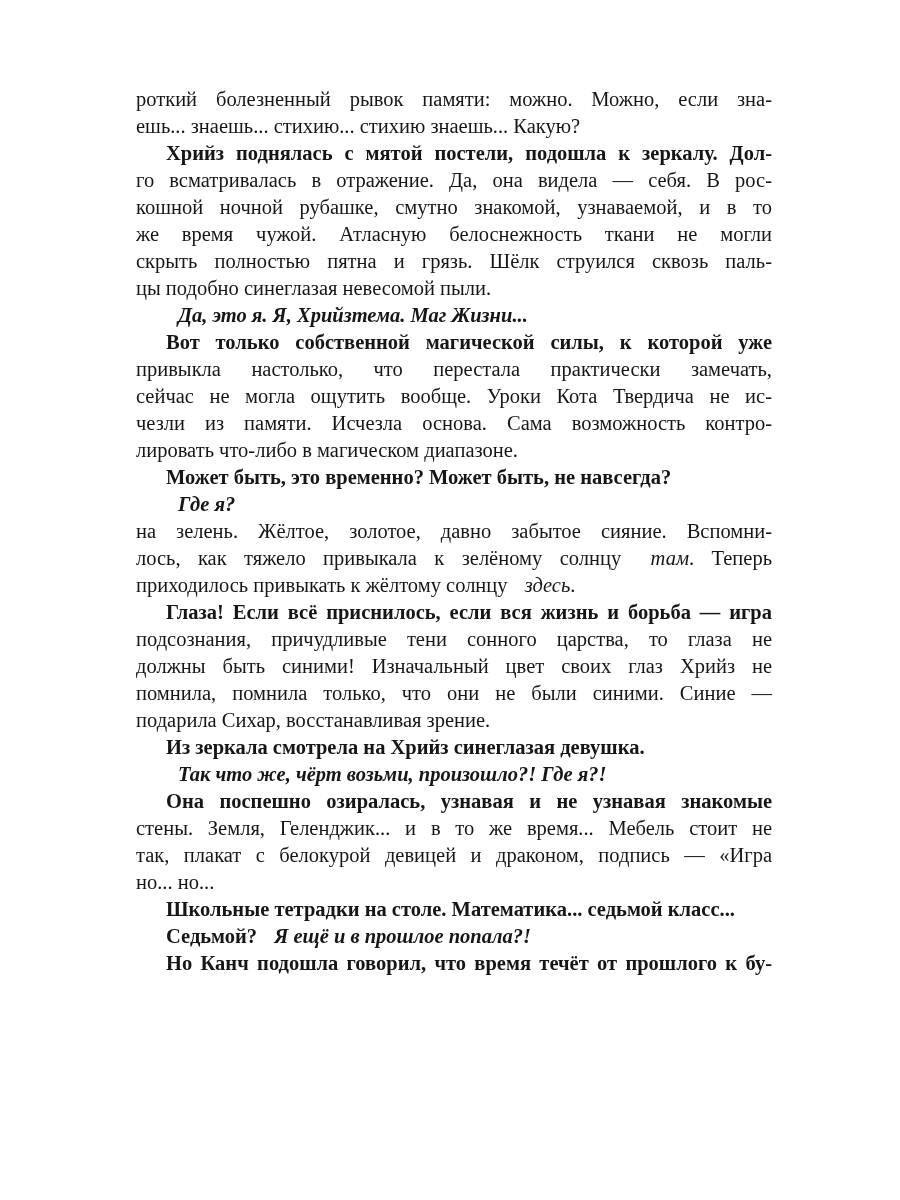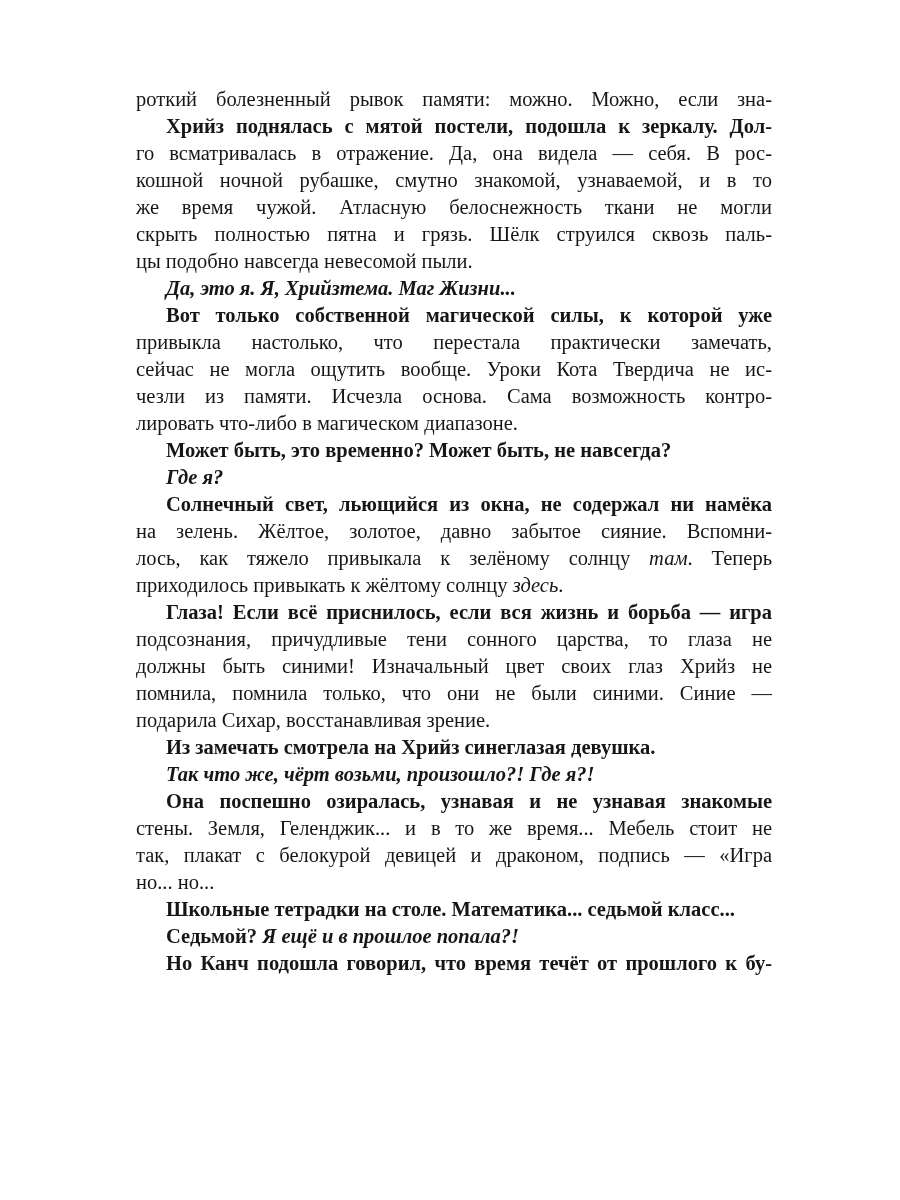--- a/index.html
+++ b/index.html
@@ -30,21 +30,21 @@
     text-align-last: left;
     min-height: 27px;
   }
   .line.justify {
     text-align-last: justify;
   }
   .line.indent {
     text-indent: 30px;
     font-weight: bold;
   }
-  .it { font-style: italic; }
+  .it { font-style: italic; margin-left: 12px; }
   .footer {
     position: absolute;
     left: 0;
     right: 0;
     top: 1104px;
     display: flex;
     justify-content: center;
     align-items: center;
     gap: 26px;
   }
@@ -56,60 +56,60 @@
   .orn.flip { transform: scaleX(-1); }
 </style>
 </head>
 <body>
 
 <div class="book-page">
 
   <div class="text-block" id="text-block">
       <div class="para">
         <div class="line justify"><span>роткий болезненный рывок памяти: можно. Можно, если зна-</span></div>
+        <div class="line"><span>ешь... знаешь... стихию... стихию знаешь... Какую?</span></div>
       </div>
       <div class="para">
         <div class="line justify indent"><span>Хрийз поднялась с мятой постели, подошла к зеркалу. Дол-</span></div>
         <div class="line justify"><span>го всматривалась в отражение. Да, она видела — себя. В рос-</span></div>
         <div class="line justify"><span>кошной ночной рубашке, смутно знакомой, узнаваемой, и в то</span></div>
         <div class="line justify"><span>же время чужой. Атласную белоснежность ткани не могли</span></div>
         <div class="line justify"><span>скрыть полностью пятна и грязь. Шёлк струился сквозь паль-</span></div>
-        <div class="line"><span>цы подобно навсегда невесомой пыли.</span></div>
+        <div class="line"><span>цы подобно синеглазая невесомой пыли.</span></div>
       </div>
       <div class="para">
         <div class="line indent"><span class="it">Да, это я. Я, Хрийзтема. Маг Жизни...</span></div>
       </div>
       <div class="para">
         <div class="line justify indent"><span>Вот только собственной магической силы, к которой уже</span></div>
         <div class="line justify"><span>привыкла настолько, что перестала практически замечать,</span></div>
         <div class="line justify"><span>сейчас не могла ощутить вообще. Уроки Кота Твердича не ис-</span></div>
         <div class="line justify"><span>чезли из памяти. Исчезла основа. Сама возможность контро-</span></div>
         <div class="line"><span>лировать что-либо в магическом диапазоне.</span></div>
       </div>
       <div class="para">
         <div class="line indent"><span>Может быть, это временно? Может быть, не навсегда?</span></div>
       </div>
       <div class="para">
         <div class="line indent"><span class="it">Где я?</span></div>
       </div>
       <div class="para">
-        <div class="line justify indent"><span>Солнечный свет, льющийся из окна, не содержал ни намёка</span></div>
         <div class="line justify"><span>на зелень. Жёлтое, золотое, давно забытое сияние. Вспомни-</span></div>
         <div class="line justify"><span>лось, как тяжело привыкала к зелёному солнцу </span><span class="it">там</span><span>. Теперь</span></div>
         <div class="line"><span>приходилось привыкать к жёлтому солнцу </span><span class="it">здесь</span><span>.</span></div>
       </div>
       <div class="para">
         <div class="line justify indent"><span>Глаза! Если всё приснилось, если вся жизнь и борьба — игра</span></div>
         <div class="line justify"><span>подсознания, причудливые тени сонного царства, то глаза не</span></div>
         <div class="line justify"><span>должны быть синими! Изначальный цвет своих глаз Хрийз не</span></div>
         <div class="line justify"><span>помнила, помнила только, что они не были синими. Синие —</span></div>
         <div class="line"><span>подарила Сихар, восстанавливая зрение.</span></div>
       </div>
       <div class="para">
-        <div class="line indent"><span>Из замечать смотрела на Хрийз синеглазая девушка.</span></div>
+        <div class="line indent"><span>Из зеркала смотрела на Хрийз синеглазая девушка.</span></div>
       </div>
       <div class="para">
         <div class="line indent"><span class="it">Так что же, чёрт возьми, произошло?! Где я?!</span></div>
       </div>
       <div class="para">
         <div class="line justify indent"><span>Она поспешно озиралась, узнавая и не узнавая знакомые</span></div>
         <div class="line justify"><span>стены. Земля, Геленджик... и в то же время... Мебель стоит не</span></div>
         <div class="line justify"><span>так, плакат с белокурой девицей и драконом, подпись — «Игра</span></div>
         <div class="line"><span>но... но...</span></div>
       </div>

